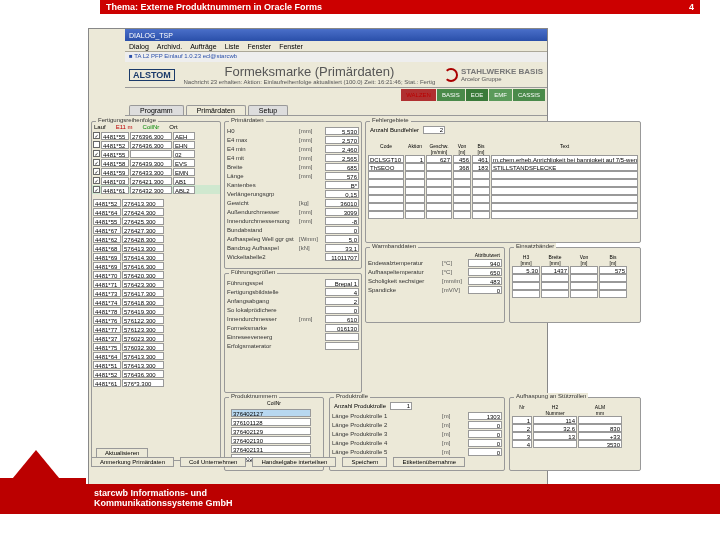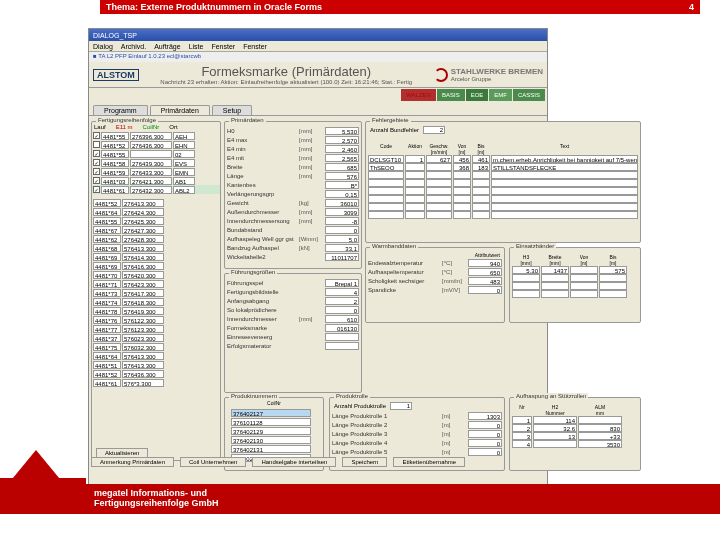--- a/index.html
+++ b/index.html
@@ -1,18 +1,18 @@
 <!DOCTYPE html>
 <html><head>
 <meta charset="utf-8">
 <style>
   * { box-sizing: border-box; margin: 0; padding: 0; }
   body { width: 720px; height: 540px; font-family: Arial, sans-serif; font-size: 7px; background: #fff; overflow: hidden; position: relative; }
   .slide-title { position: absolute; top: 0; left: 100px; right: 20px; height: 14px; background: #c00; color: #fff; font-size: 9px; font-weight: bold; padding: 2px 6px; display: flex; justify-content: space-between; }
-  .app-window { position: absolute; top: 28px; left: 88px; width: 460px; height: 460px; border: 1px solid #888; background: #ece9d8; }
+  .app-window { position: absolute; top: 28px; left: 88px; width: 460px; height: 460px; border: 1px solid #888; background: #ece9d8; padding-left: 36px; }
   .titlebar { height: 12px; background: linear-gradient(#4a6fc9,#2a4fa9); color: #fff; font-size: 7px; padding: 1px 4px; display: flex; align-items: center; }
   .menubar { height: 11px; background: #ece9d8; border-bottom: 1px solid #aca899; font-size: 7px; padding: 0 4px; display: flex; gap: 8px; align-items: center; }
   .menubar span { cursor: default; }
   .header { height: 26px; background: #ece9d8; border-bottom: 1px solid #999; display: flex; align-items: center; justify-content: space-between; padding: 1px 4px; }
   .logo-alstom { font-size: 9px; font-weight: bold; color: #1a3a6a; border: 1px solid #1a3a6a; padding: 0 3px; }
   .main-title { font-size: 13px; color: #555; }
   .sub-title { font-size: 6px; color: #555; }
   .logo-sw { display: flex; align-items: center; gap: 3px; font-size: 8px; color: #555; }
   .logo-sw .arc { width: 14px; height: 14px; border: 2px solid #a00; border-radius: 50%; border-left-color: transparent; }
   .nav-btns { height: 14px; display: flex; justify-content: flex-end; gap: 1px; padding: 1px 2px; background: #ece9d8; }
@@ -96,21 +96,21 @@
     <div>
       <div class="logo-alstom">ALSTOM</div>
     </div>
     <div class="sub-title-wrap">
       <div class="main-title">Formeksmarke (Primärdaten)</div>
       <div class="sub-title">Nachricht 23 erhalten: Aktion: Einlaufreihenfolge aktualisiert (100.0) Zeit: 16:21:46; Stat.: Fertig</div>
     </div>
     <div class="logo-sw">
       <div class="arc"></div>
       <div>
-        <div style="font-weight:bold;color:#777">STAHLWERKE BREMEN</div>
+        <div style="font-weight:bold;color:#777">STAHLWERKE BASIS</div>
         <div style="font-size:6px">Arcelor Gruppe</div>
       </div>
     </div>
   </div>
   <div class="nav-btns">
     <button class="nav-btn red">WALZEN</button>
     <button class="nav-btn g1">BASIS</button>
     <button class="nav-btn g2">EOE</button>
     <button class="nav-btn g3">EMF</button>
     <button class="nav-btn g4">CASSIS</button>
@@ -651,16 +651,16 @@
     </div>
   </div>
 </div>
 
 <div class="megatel-logo">
   <div class="tri"></div>
   <div class="txt">megatel</div>
 </div>
 <div class="footer-bar">
   <div class="footer-text">
-    <div>megatel Informations- und</div>
-    <div>Fertigungsreihenfolge GmbH</div>
+    <div>starcwb Informations- und</div>
+    <div>Kommunikationssysteme GmbH</div>
   </div>
 </div>
 
 </body></html>

